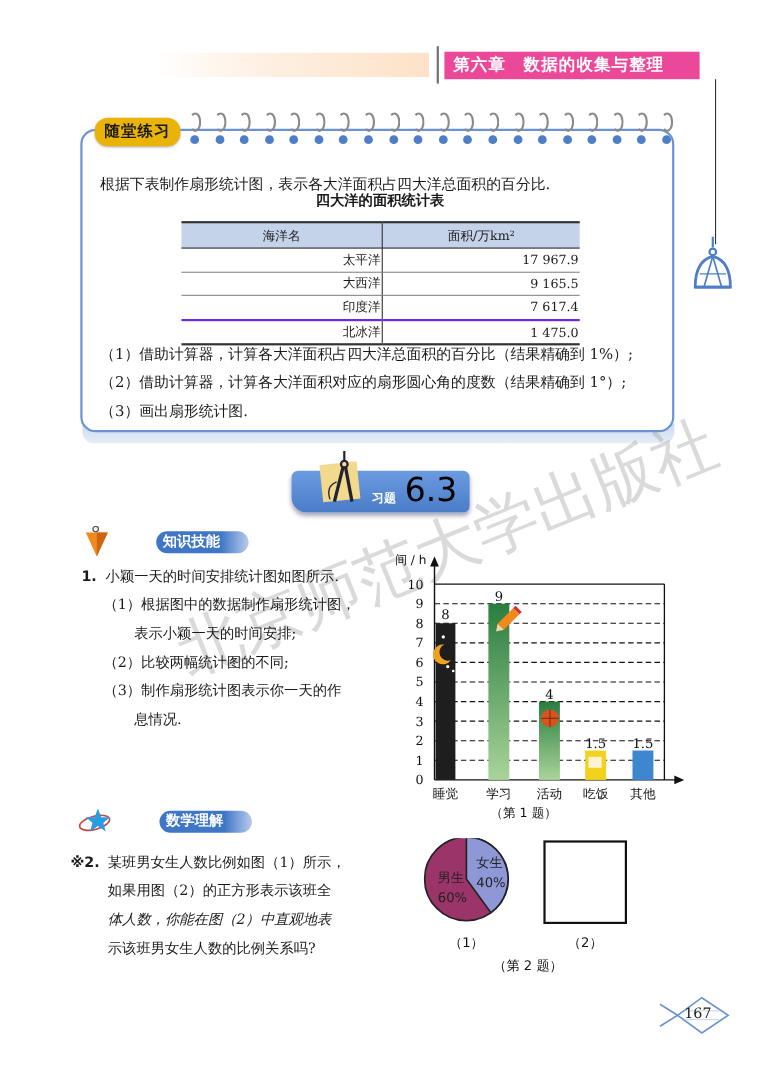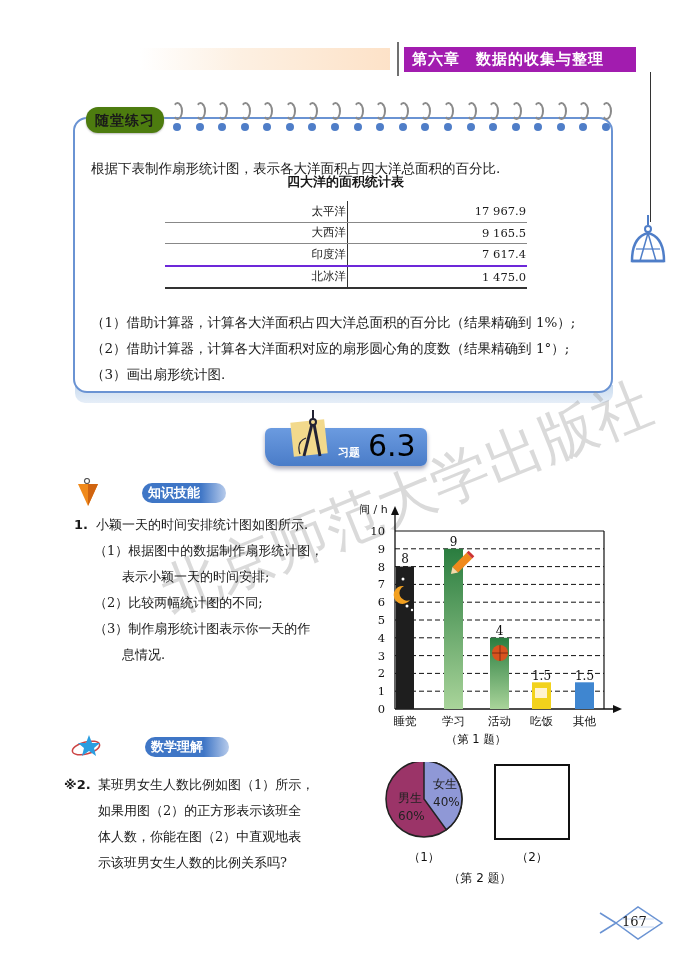--- a/index.html
+++ b/index.html
@@ -3,31 +3,31 @@
 <meta charset="utf-8">
 <style>
   html, body { margin:0; padding:0; }
   body { width:691px; height:979px; background:#ffffff; position:relative; overflow:hidden;
          font-family:"DejaVu Serif", serif; color:#1a1a1a; }
   .abs { position:absolute; }
   
   .hdr-grad { left:140px; top:48px; width:250px; height:22px;
               background:linear-gradient(to right, #ffffff 0%, #fdf0e2 40%, #fde2c8 100%); }
   .hdr-bar { left:397px; top:42px; width:2px; height:34px; background:#707070; }
-  .hdr-title { left:404px; top:47px; width:232px; height:25px; background:#a21caf; color:#fff;
+  .hdr-title { left:404px; top:47px; width:232px; height:25px; background:#ec4899; color:#fff;
                font-family:"DejaVu Sans", sans-serif; font-weight:bold; font-size:15px; line-height:25px;
                padding-left:8px; box-sizing:border-box; letter-spacing:1px; }
   .hdr-vline { left:650px; top:72px; width:1px; height:150px; background:#333; }
   .side-icon { left:628px; top:215px; width:40px; height:50px; }
   
   .practice { left:73px; top:117px; width:540px; height:276px; border:2px solid #6a93d3;
               border-radius:14px; box-sizing:border-box; background:#fff; }
   .practice-shadow { left:75px; top:385px; width:538px; height:18px;
                      background:linear-gradient(#c9dbef,#e6eef8); border-radius:0 0 10px 10px; }
-  .practice-tag { left:86px; top:107px; width:78px; height:26px; background:#4d7c0f; border-radius:12px;
+  .practice-tag { left:86px; top:107px; width:78px; height:26px; background:#eab308; border-radius:12px;
                   box-shadow:0 1px 2px #bbb; font-family:"DejaVu Sans", sans-serif; font-weight:bold;
                   font-size:14px; line-height:26px; text-align:center; letter-spacing:1px; }
   .rings { left:170px; top:102px; width:445px; height:32px; display:flex; justify-content:space-between; }
   .ring { width:16px; height:32px; position:relative; }
   .ring .loop { position:absolute; left:2px; top:0; width:11px; height:18px; border:2.5px solid #8a8a8a;
                 border-left-color:transparent; border-radius:50%; box-sizing:border-box; }
   .ring .hole { position:absolute; left:3px; top:21px; width:8px; height:8px; border-radius:50%;
                 background:#4f7ec8; }
   .p-text { font-size:13.5px; line-height:20px; white-space:nowrap; }
   .intro { left:91px; top:158px;text-align:right; }
@@ -163,20 +163,24 @@
     </div>
   <div class="ring">
       <div class="loop"></div>
       <div class="hole"></div>
     </div>
 </div>
 <div class="abs p-text intro">根据下表制作扇形统计图，表示各大洋面积占四大洋总面积的百分比.</div>
 <div class="abs tbl-title">四大洋的面积统计表</div>
 <table class="ocean">
   <tbody>
+      <tr>
+    <th>海洋名</th>
+    <th>面积/万km²</th>
+  </tr>
   <tr>
     <td>太平洋</td>
     <td>17 967.9</td>
   </tr>
   <tr>
     <td>大西洋</td>
     <td>9 165.5</td>
   </tr>
   <tr class="sep">
     <td>印度洋</td>
@@ -300,21 +304,21 @@
 </svg>
 
 <svg class="abs" style="left:70px;top:733px;width:34px;height:26px" viewBox="0 0 34 26">
   <ellipse cx="16" cy="15" rx="14" ry="6" fill="none" stroke="#c44" stroke-width="1.5" transform="rotate(-15 16 15)"></ellipse>
   <polygon points="19,2 22,10 30,10 24,15 26,23 19,18 12,23 14,15 8,10 16,10" fill="#2a9de0"></polygon>
 </svg>
 <div class="abs pill pill2">数学理解</div>
 <div class="abs ex-text" style="left:64px;top:772px;font-weight:bold;font-family:'DejaVu Sans',sans-serif;">※2.</div>
 <div class="abs ex-text" style="left:98px;top:772px;">某班男女生人数比例如图（1）所示，</div>
 <div class="abs ex-text" style="left:98px;top:798px;">如果用图（2）的正方形表示该班全</div>
-<div class="abs ex-text" style="left:98px;top:824px;">体人数，你能在图（2）中直观地表</div>
+<div class="abs ex-text" style="left:98px;top:824px;font-style:italic;">体人数，你能在图（2）中直观地表</div>
 <div class="abs ex-text" style="left:98px;top:850px;">示该班男女生人数的比例关系吗?</div>
 
 <svg class="abs fig2" viewBox="0 0 200 130">
   <circle cx="39" cy="37" r="38" fill="#9b3468" stroke="#222" stroke-width="1.5"></circle>
   <path d="M39 37 L39 -1 A38 38 0 0 1 61.3 67.7 Z" fill="#8f98d6" stroke="#222" stroke-width="1.5"></path>
   <rect x="110" y="3" width="74" height="74" fill="#fff" stroke="#111" stroke-width="2"></rect>
   <g font-family="DejaVu Sans, sans-serif" font-size="12">
     <text x="13" y="40" fill="#222">男生</text>
     <text x="13" y="58" fill="#222">60%</text>
     <text x="48" y="26" fill="#222">女生</text>

